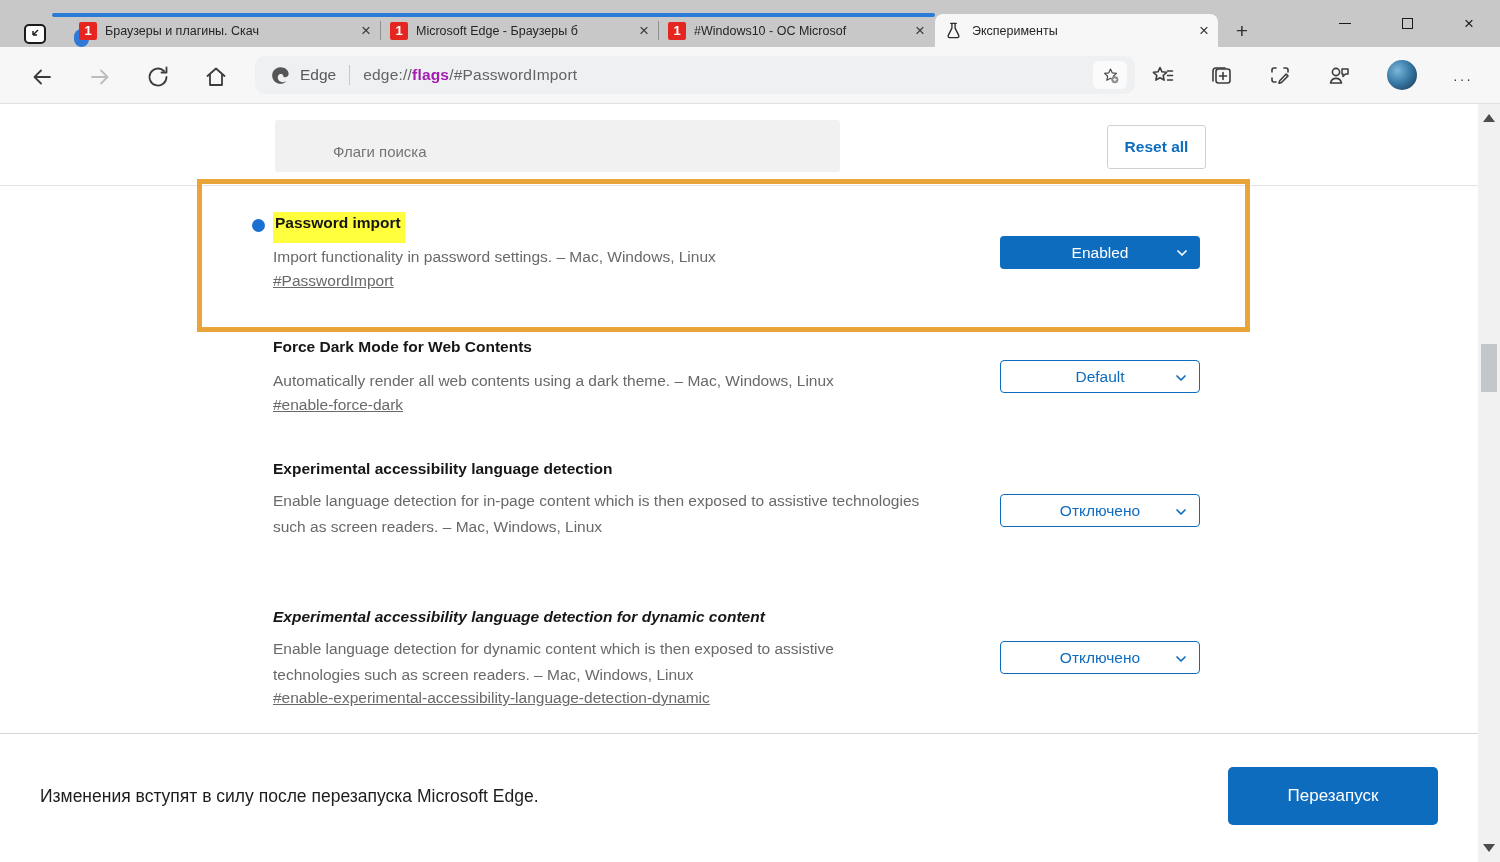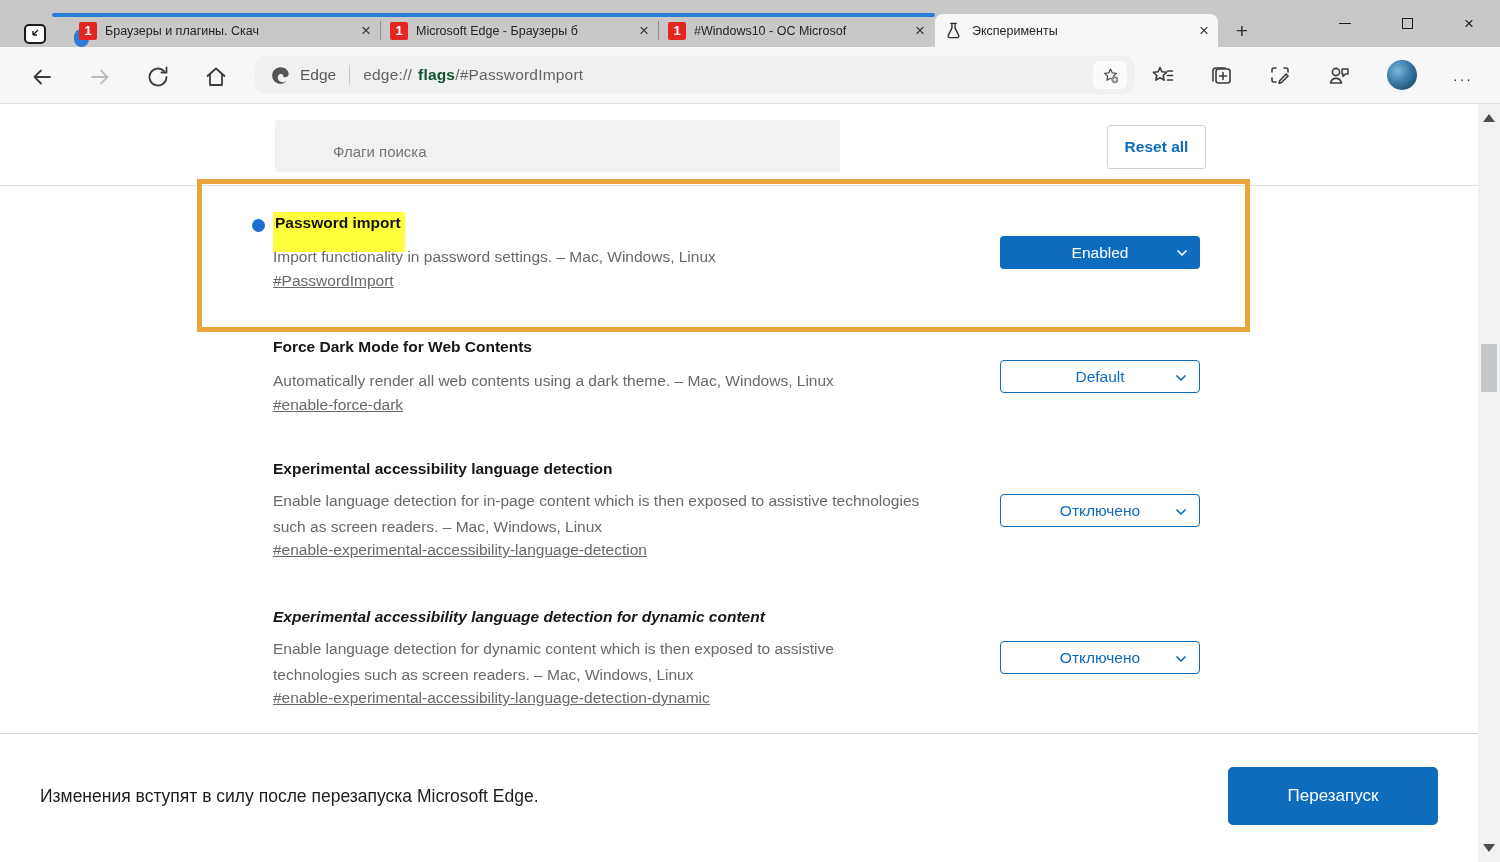--- a/index.html
+++ b/index.html
@@ -30,21 +30,21 @@
 
   
   .toolbar { position:absolute; top:47px; left:0; width:1500px; height:57px; background:#f7f7f7;
              border-bottom:1px solid #e0e0e0; }
   .nav-ic { position:absolute; top:18px; width:24px; height:24px; }
   .addr { position:absolute; left:255px; top:9px; width:880px; height:38px; background:#eef0f2;
           border-radius:10px; display:flex; align-items:center; padding-left:15px; }
   .addr .brand { font-size:15.5px; color:#595959; margin-left:9px; }
   .addr .adiv { width:1px; height:20px; background:#c7c7c7; margin:0 13px; }
   .addr .url { font-size:15.5px; color:#636363; letter-spacing:.2px; }
-  .addr .url b { color:#14532d; font-weight:bold;margin-left:6px; }
+  .addr .url b { color:#a21caf; font-weight:bold; }
   .addfav { position:absolute; right:8px; top:5px; width:34px; height:28px; background:#fbfbfb;
             border-radius:6px; display:flex; align-items:center; justify-content:center; }
   .tool-ic { position:absolute; top:16px; width:26px; height:26px; }
   .avatar { position:absolute; left:1387px; top:13px; width:30px; height:30px; border-radius:50%;
             background:radial-gradient(circle at 35% 35%, #7db6da 0%, #3a7ca8 45%, #16314a 100%); }
   .moredots { position:absolute; left:1448px; top:24px; width:30px; font-size:14px; color:#3a3a3a;
               letter-spacing:2px; text-align:center; }
 
   
   .content { position:absolute; top:104px; left:0; width:1478px; height:629px; background:#ffffff; }
@@ -60,21 +60,21 @@
 
   .flag-title { position:absolute; left:273px; font-size:15.5px; font-weight:bold; color:#161616; }
   .flag-desc  { position:absolute; left:273px; font-size:15.5px; color:#696969; width:648px; line-height:26px; }
   .flag-link  { position:absolute; left:273px; font-size:15.5px; color:#696969; text-decoration:underline; }
   .flag-dd { position:absolute; left:1000px; width:200px; height:33px; border-radius:4px; font-size:15.5px;
              display:flex; align-items:center; justify-content:center; }
   .flag-dd .chev { position:absolute; right:12px; top:11px; }
   .dd-filled { background:#0e6cbe; color:#fff; border:none; }
   .dd-outline { background:#fff; color:#0e6cbe; border:1.5px solid #0e6cbe; }
   .bullet { position:absolute; left:252px; top:115px; width:13px; height:13px; border-radius:50%; background:#1b6fd2; }
-  .hl-yellow { background:#ffff3e; padding:2px 4px 21px 2px; }
+  .hl-yellow { background:#ffff3e; padding:2px 4px 12px 2px; }
   .annotation { position:absolute; left:197px; top:75px; width:1053px; height:153px;
                 border:5px solid #e9a53a; background:transparent; }
 
   
   .footer { position:absolute; top:733px; left:0; width:1478px; height:129px; background:#fff;
             border-top:1px solid #d6d6d6; }
   .footer-msg { position:absolute; left:40px; top:52px; font-size:17.5px; color:#1d1d1d; }
   .restart { position:absolute; left:1228px; top:33px; width:210px; height:58px; background:#0e6cbe;
              border:none; border-radius:5px; color:#fff; font-size:17px; font-family:"Liberation Sans",sans-serif; }
 
@@ -225,21 +225,20 @@
   <a class="flag-link" style="top:292px;">#enable-force-dark</a>
   <div class="flag-dd dd-outline" style="top:256px;">
     <span>Default</span>
     <svg class="chev" width="12" height="12" viewBox="0 0 12 12">
       <path d="M2 4l4 4 4-4" fill="none" stroke="#0e6cbe" stroke-width="1.7" stroke-linecap="round" stroke-linejoin="round"></path>
     </svg>
   </div>
 
   <div class="flag-title" style="top:356px;">Experimental accessibility language detection</div>
   <div class="flag-desc" style="top:384px;">Enable language detection for in-page content which is then exposed to assistive technologies such as screen readers. – Mac, Windows, Linux</div>
-  <a class="flag-link" style="top:437px;">#enable-experimental-accessibility-language-detection</a>
   <div class="flag-dd dd-outline" style="top:390px;">
     <span>Отключено</span>
     <svg class="chev" width="12" height="12" viewBox="0 0 12 12">
       <path d="M2 4l4 4 4-4" fill="none" stroke="#0e6cbe" stroke-width="1.7" stroke-linecap="round" stroke-linejoin="round"></path>
     </svg>
   </div>
 
   <div class="flag-title" style="top:504px;font-style:italic;">Experimental accessibility language detection for dynamic content</div>
   <div class="flag-desc" style="top:532px;">Enable language detection for dynamic content which is then exposed to assistive technologies such as screen readers. – Mac, Windows, Linux</div>
   <a class="flag-link" style="top:585px;">#enable-experimental-accessibility-language-detection-dynamic</a>

